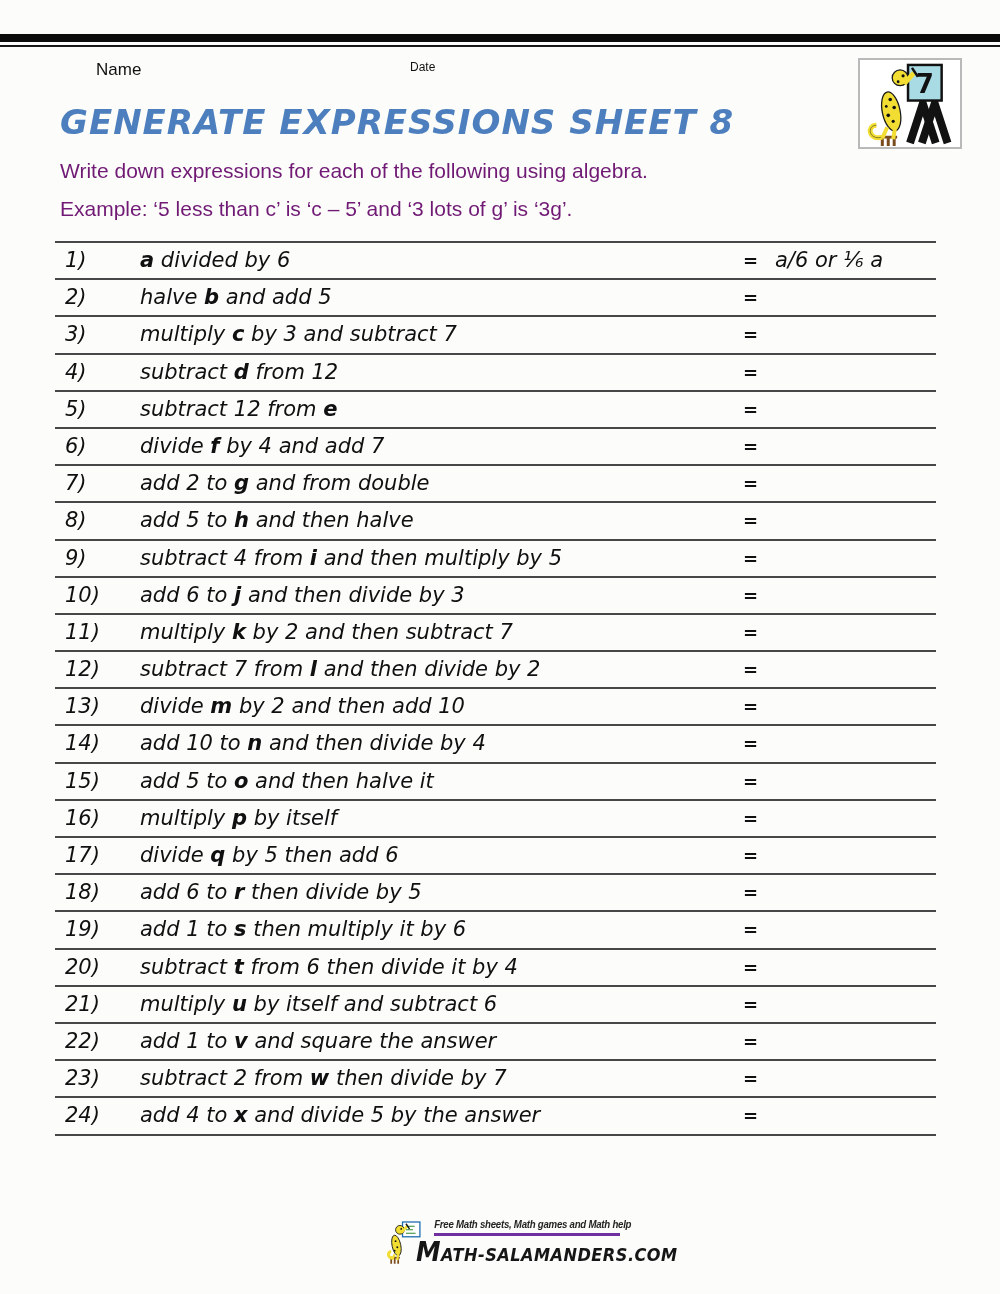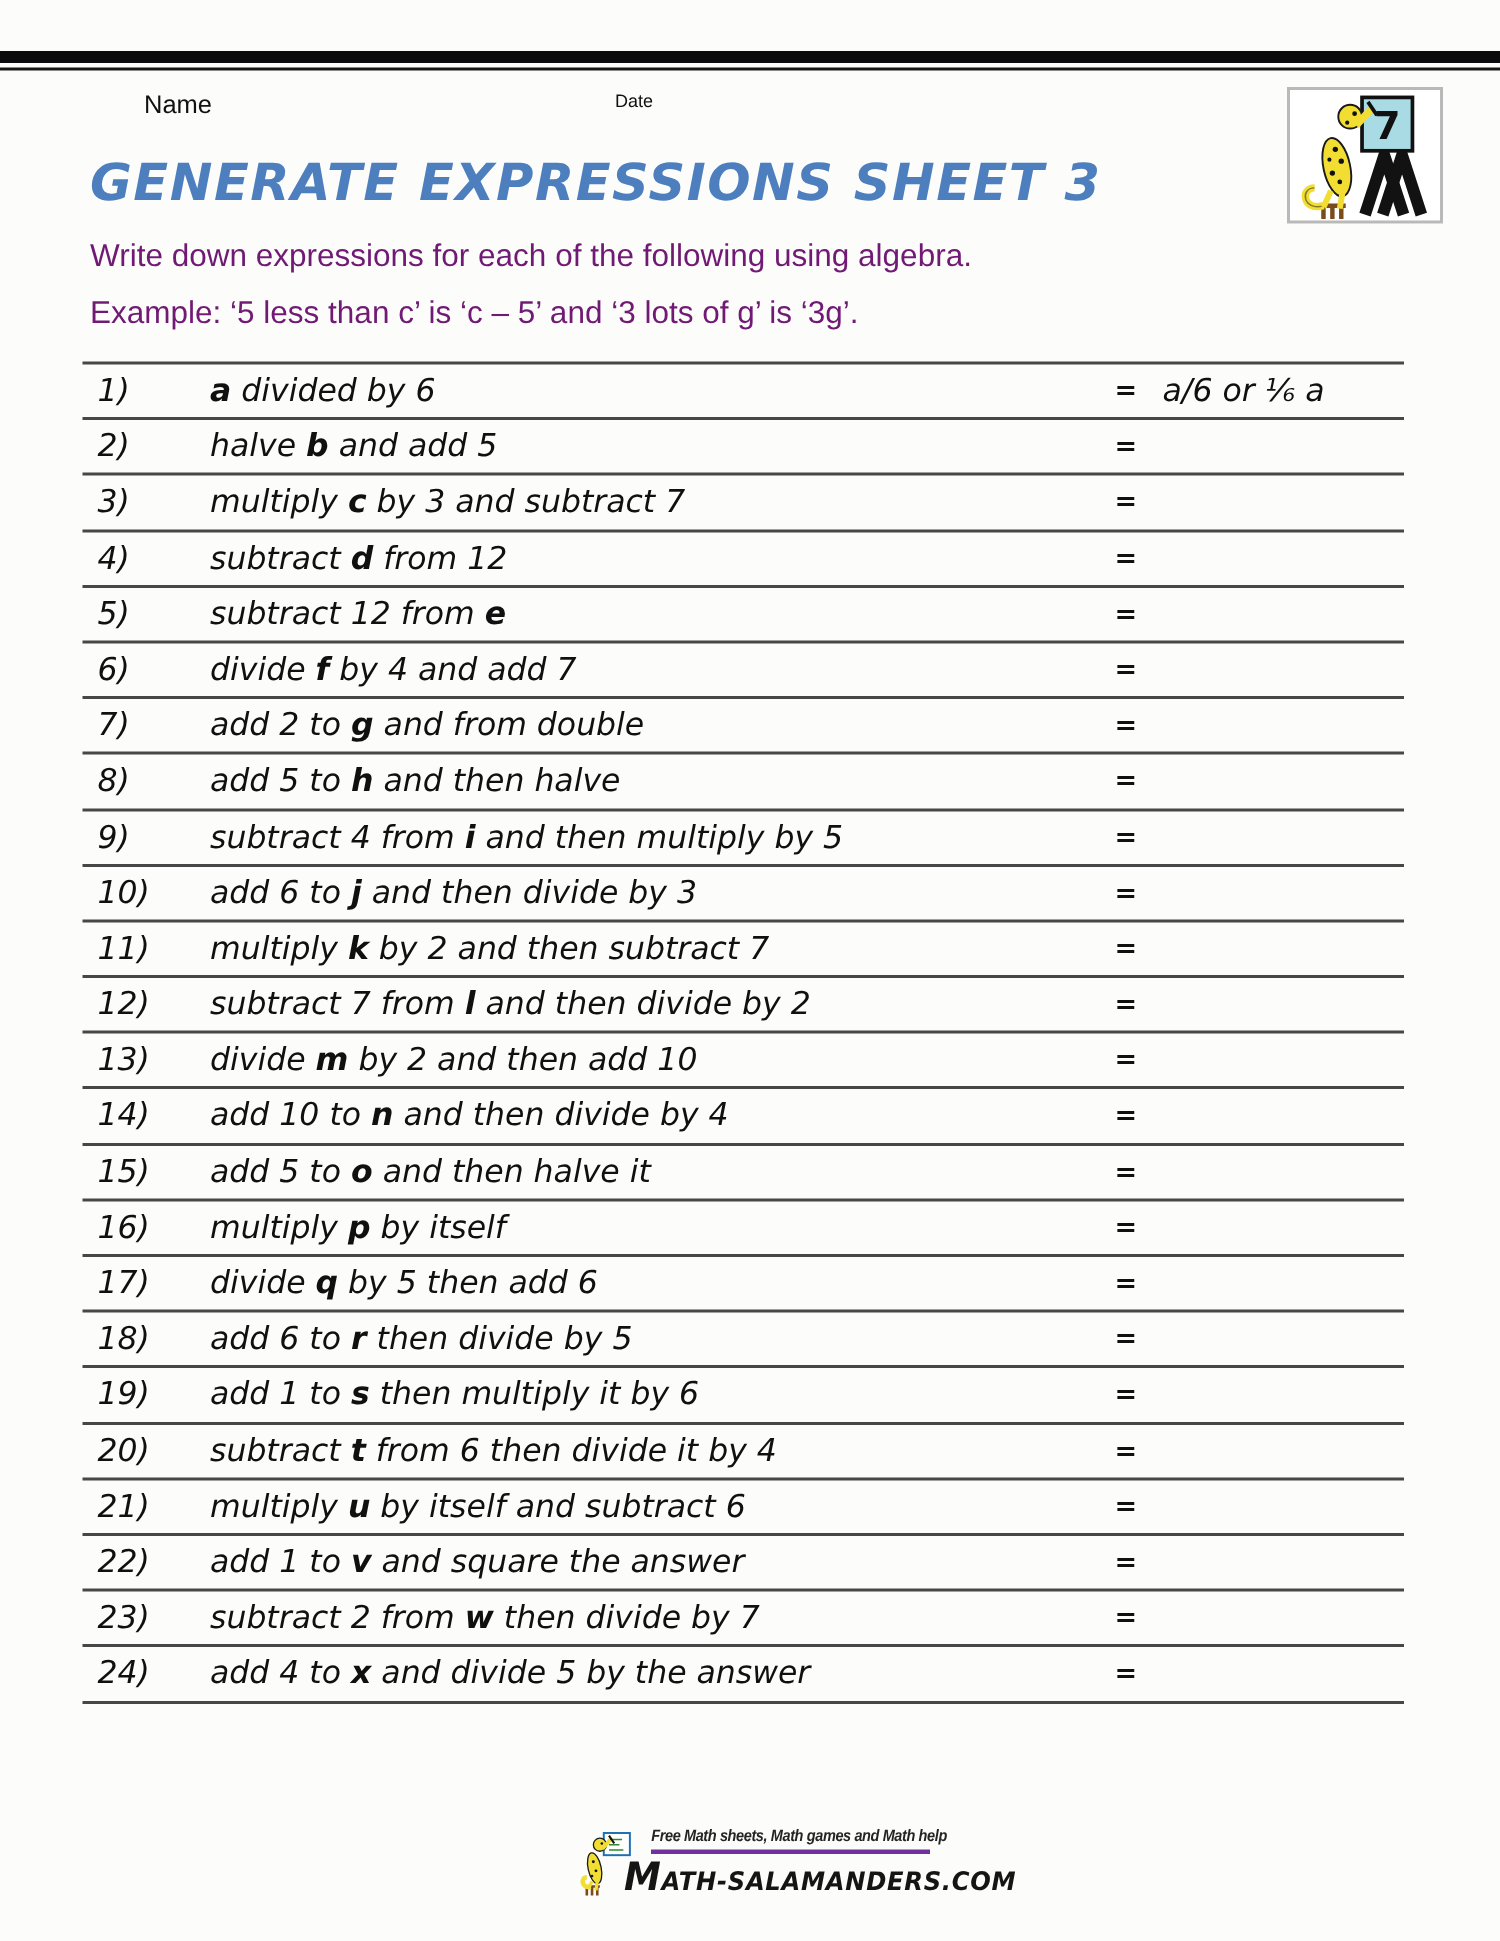--- a/index.html
+++ b/index.html
@@ -103,21 +103,21 @@
       <circle cx="30" cy="40" r="1.8" fill="#111"></circle>
       <circle cx="34" cy="48" r="1.8" fill="#111"></circle>
       <circle cx="28" cy="56" r="1.8" fill="#111"></circle>
       <circle cx="33" cy="62" r="1.6" fill="#111"></circle>
       <circle cx="38" cy="22" r="1.4" fill="#111"></circle>
       <circle cx="26" cy="47" r="1.4" fill="#111"></circle>
     </g>
   </svg>
 </div>
 
-<div class="page-title">GENERATE EXPRESSIONS SHEET 3</div>
+<div class="page-title">GENERATE EXPRESSIONS SHEET 8</div>
 
 <div class="intro">
   <div>Write down expressions for each of the following using algebra.</div>
   <div>Example: ‘5 less than c’ is ‘c – 5’ and ‘3 lots of g’ is ‘3g’.</div>
 </div>
 
 <div class="qtable">
     <div class="qrow">
     <span class="qnum">1)</span>
     <span class="qtext"><span></span><span class="qvar">a</span><span> divided by 6</span></span>

